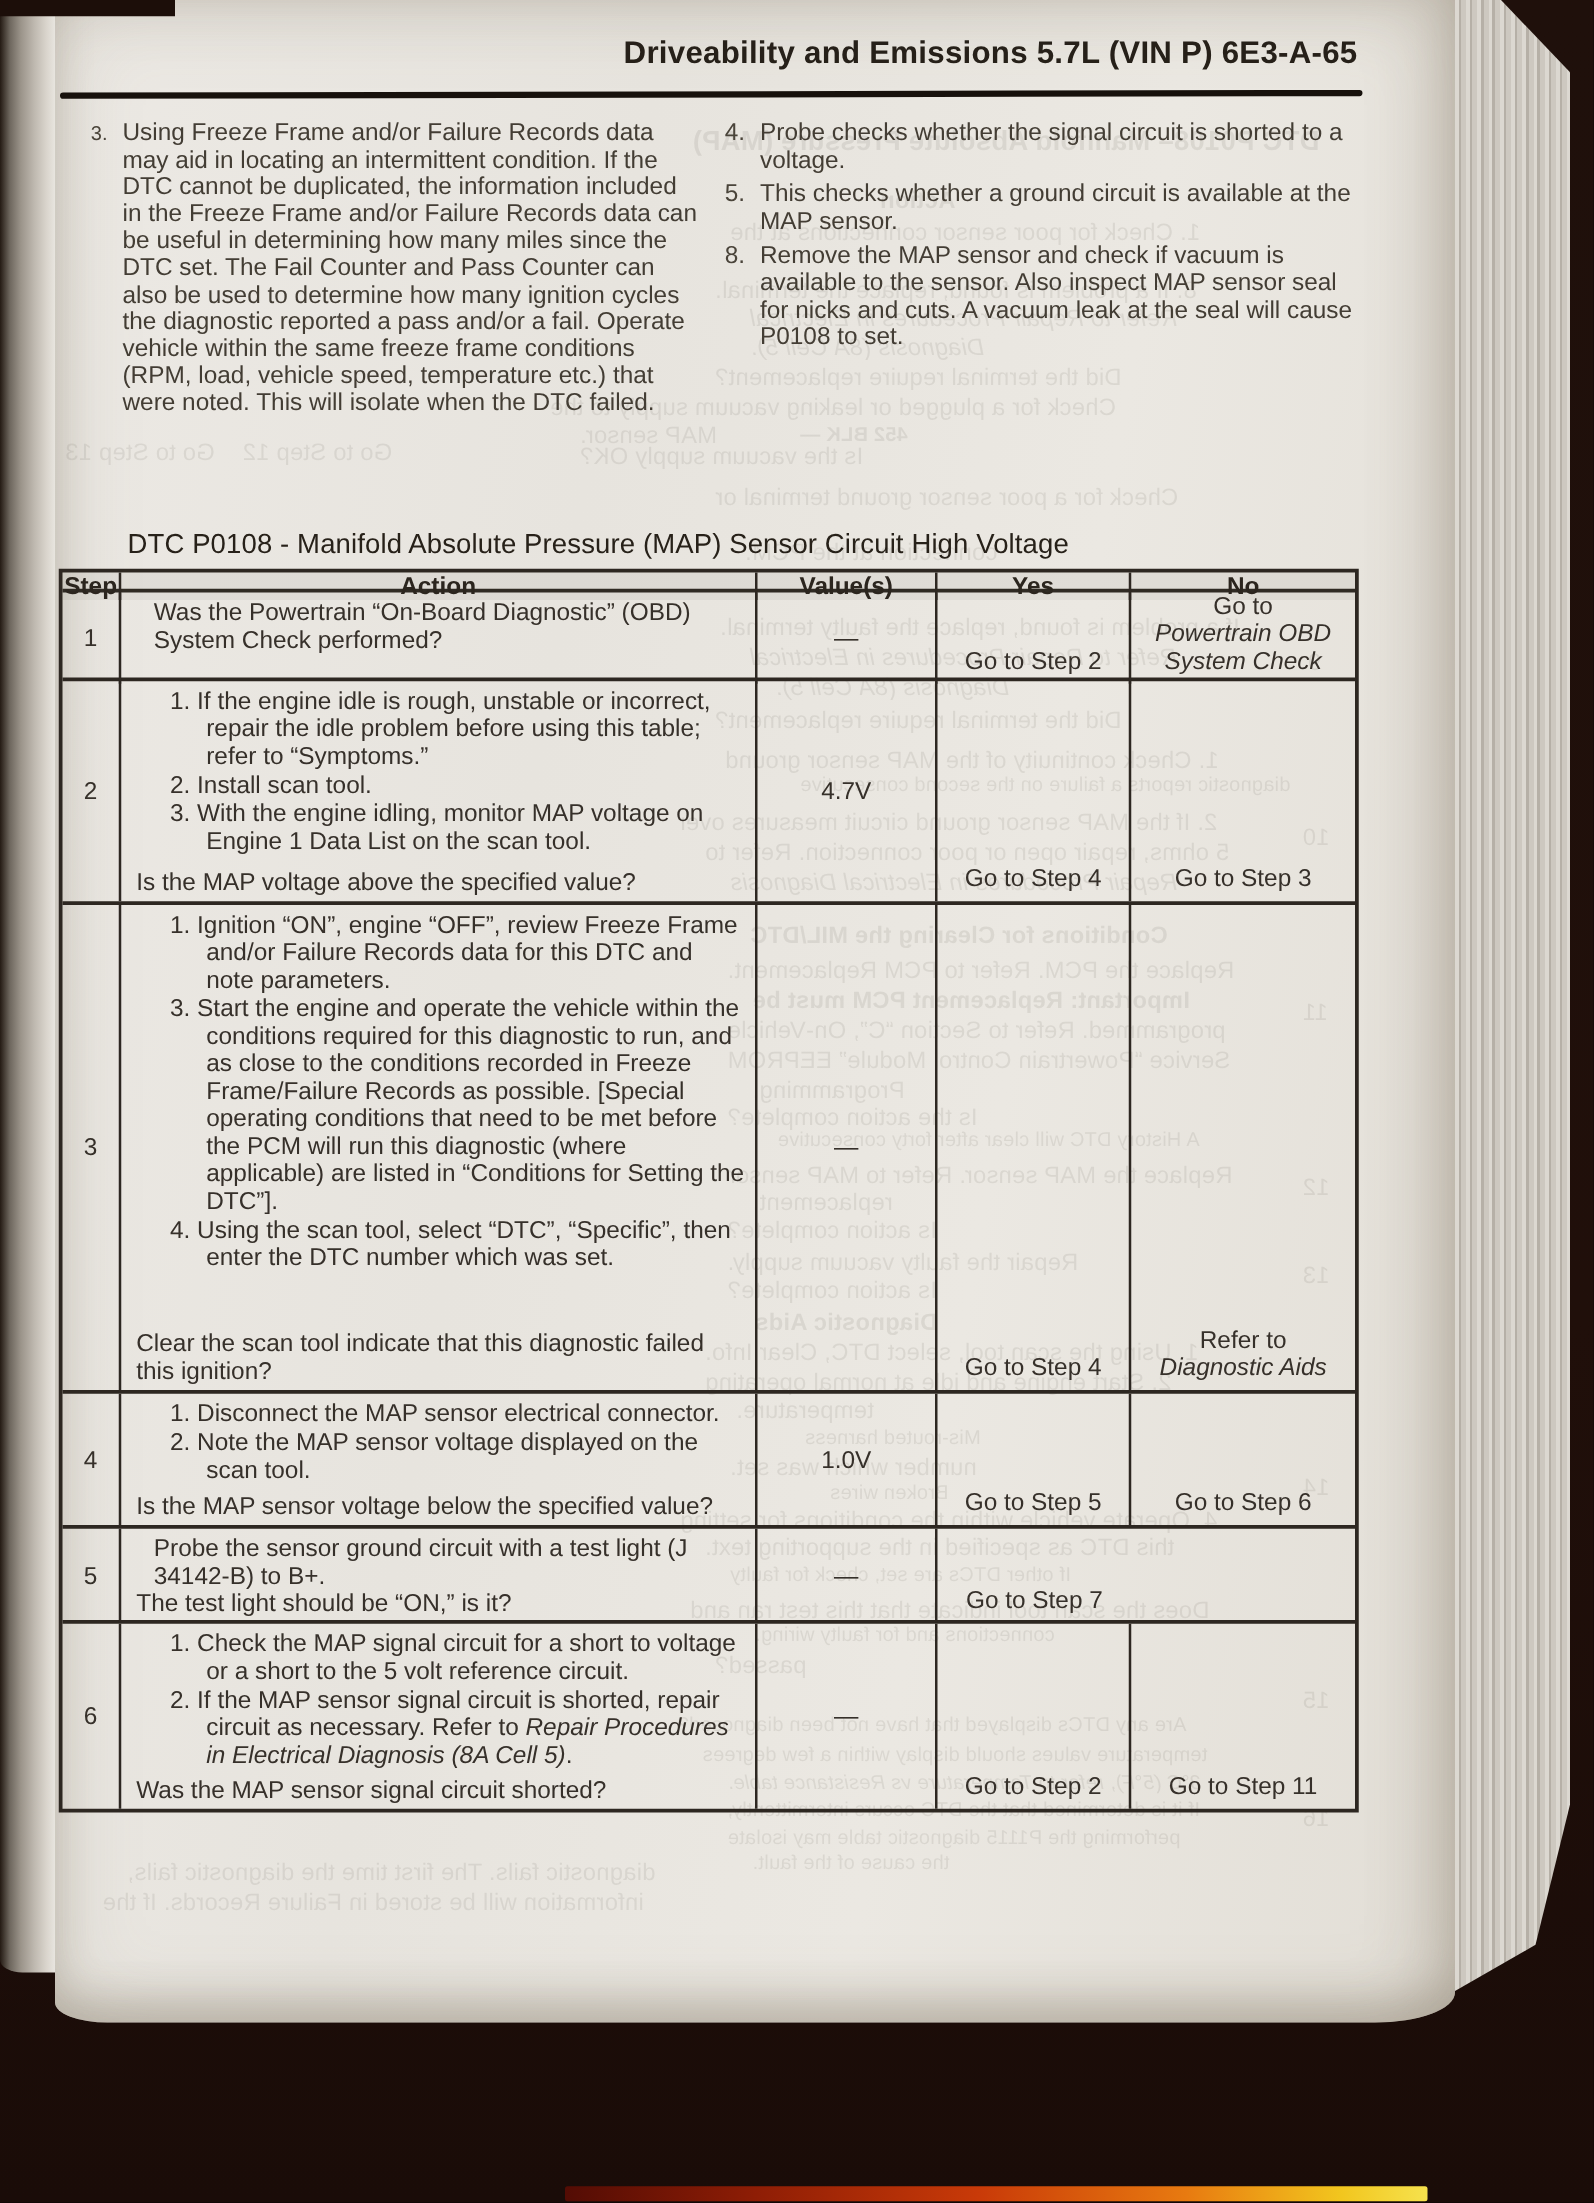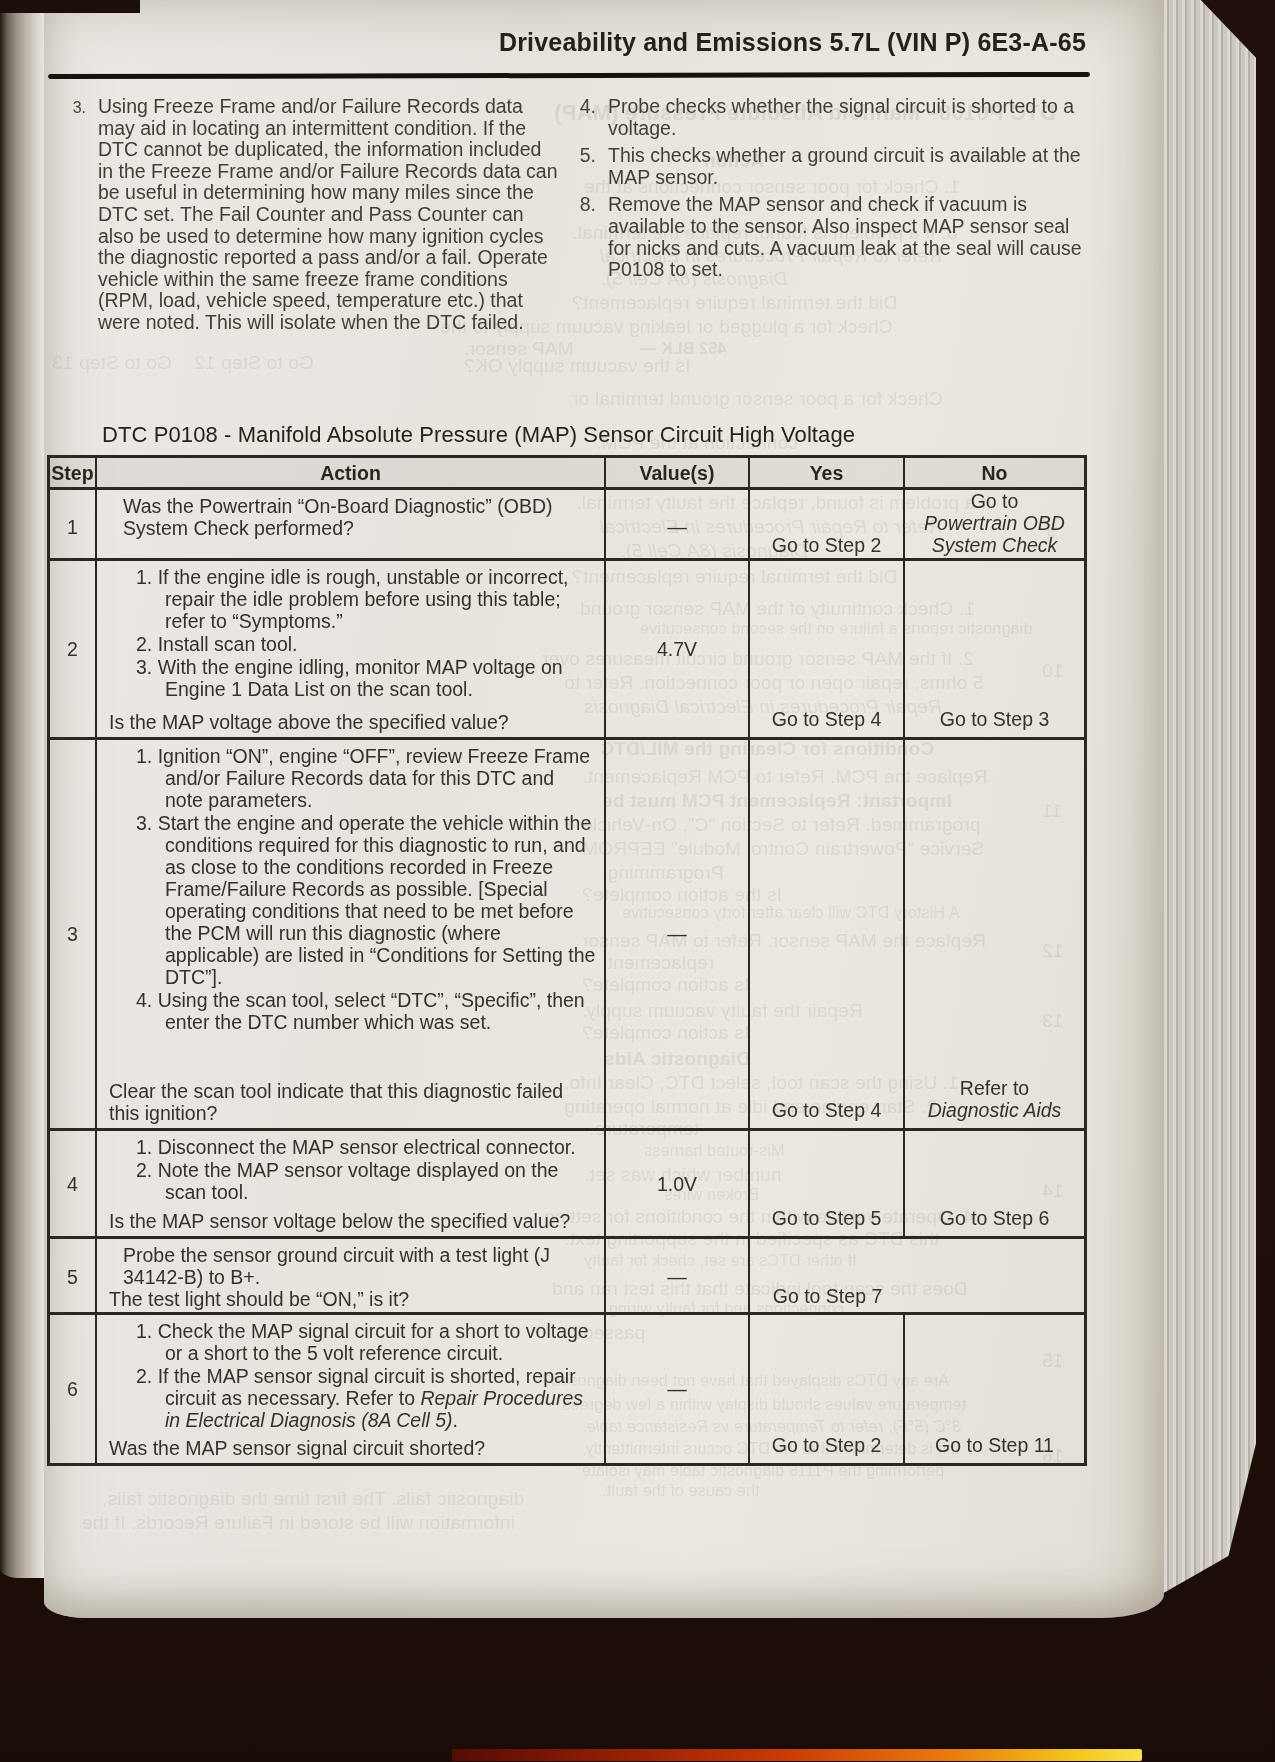--- a/index.html
+++ b/index.html
@@ -61,21 +61,21 @@
   .tbl-title{position:absolute;top:422px;left:58px;font-size:22px;font-weight:normal;color:#272119;letter-spacing:.1px;}
   
   .dtc{
     position:absolute;top:455px;left:3px;width:1040px;
     border:3px solid #2d2721;box-sizing:border-box;background:transparent;
   }
   .trow{display:grid;grid-template-columns:47px 509px 144px 155px 1fr;border-bottom:3px solid #2d2721;box-sizing:border-box;}
   .trow:last-child{border-bottom:none;}
   .cell{border-right:2px solid #2d2721;box-sizing:border-box;font-size:19.5px;line-height:22px;color:#36302a;position:relative;}
   .cell:last-child{border-right:none;}
-  .thead{height:32px;}
+  .thead{height:16px;}
   .thead .cell{display:flex;align-items:center;justify-content:center;font-weight:bold;background:rgba(90,80,65,.07);color:#2b251e;}
   .step-c{display:flex;align-items:center;justify-content:center;}
   .action-c{display:flex;flex-direction:column;padding:5px 8px 4px 10px;}
   .ai{padding-left:58px;text-indent:-29px;margin-bottom:1px;}
   .lead{padding-left:16px;}
   .question{margin-top:auto;padding-left:2px;}
   .value-c{display:flex;align-items:center;justify-content:center;}
   .yn-c{display:flex;flex-direction:column;justify-content:flex-end;align-items:center;text-align:center;padding-bottom:7px;}
   .yn-c .ln{display:block;}
   i{font-style:italic;}

